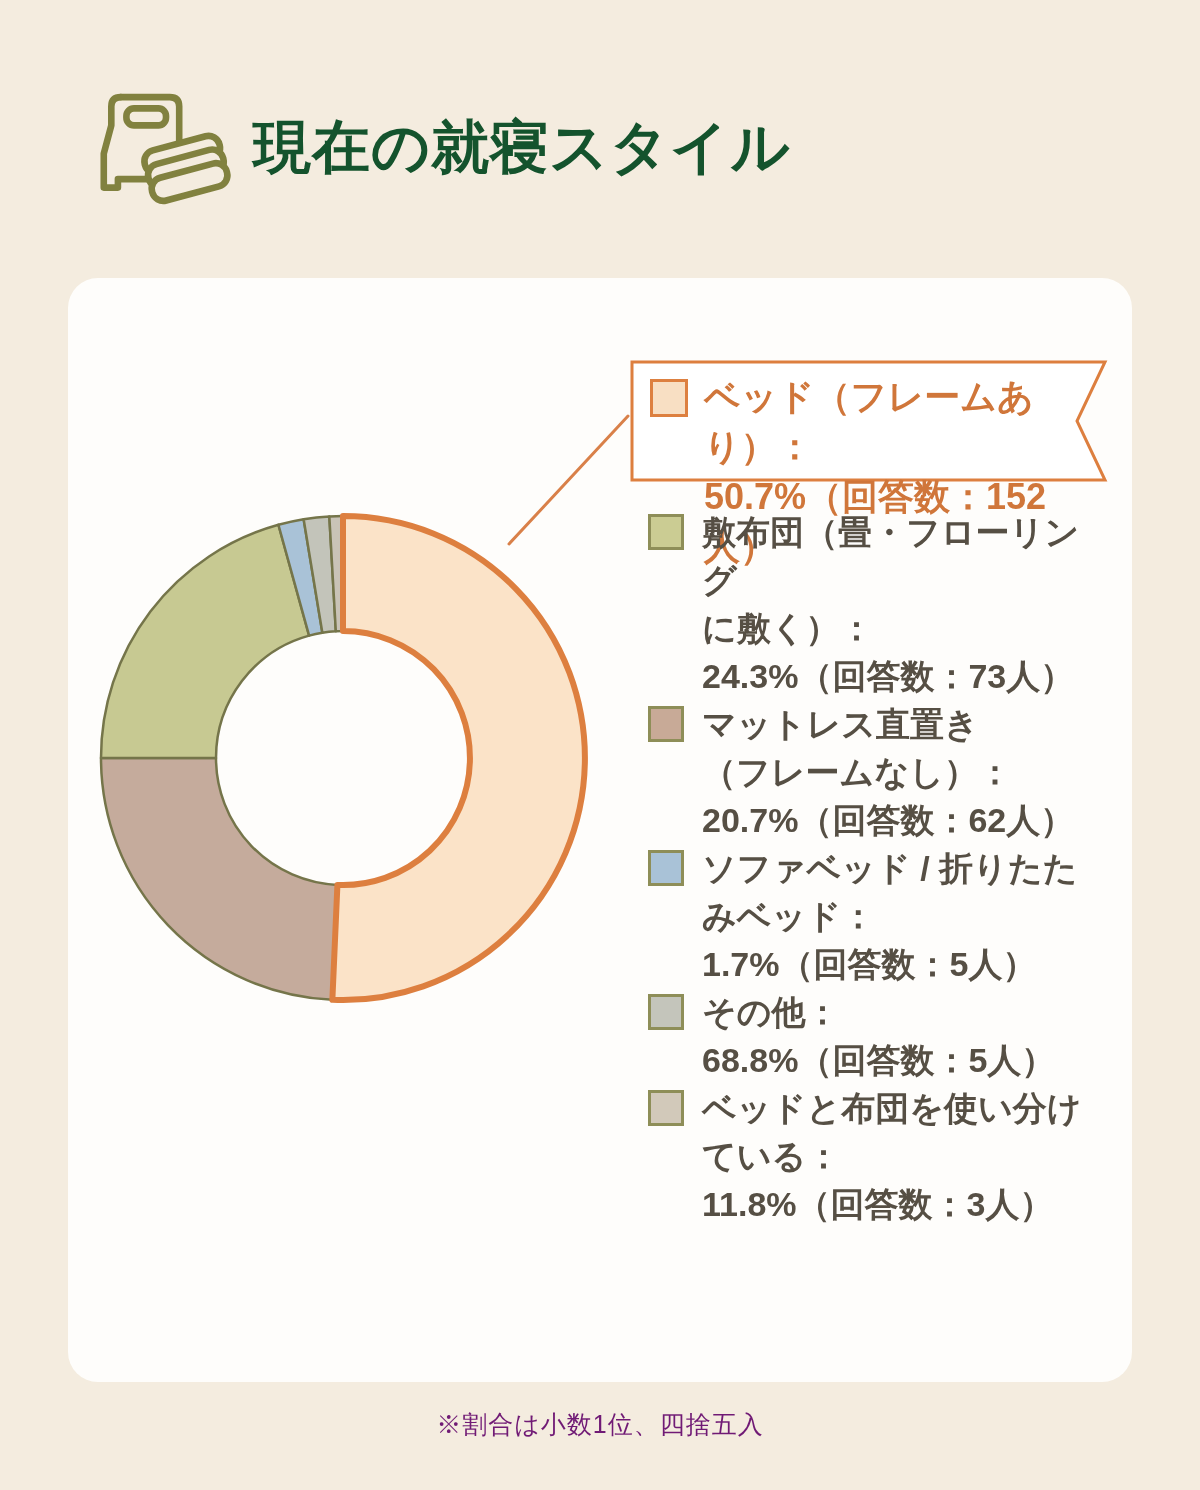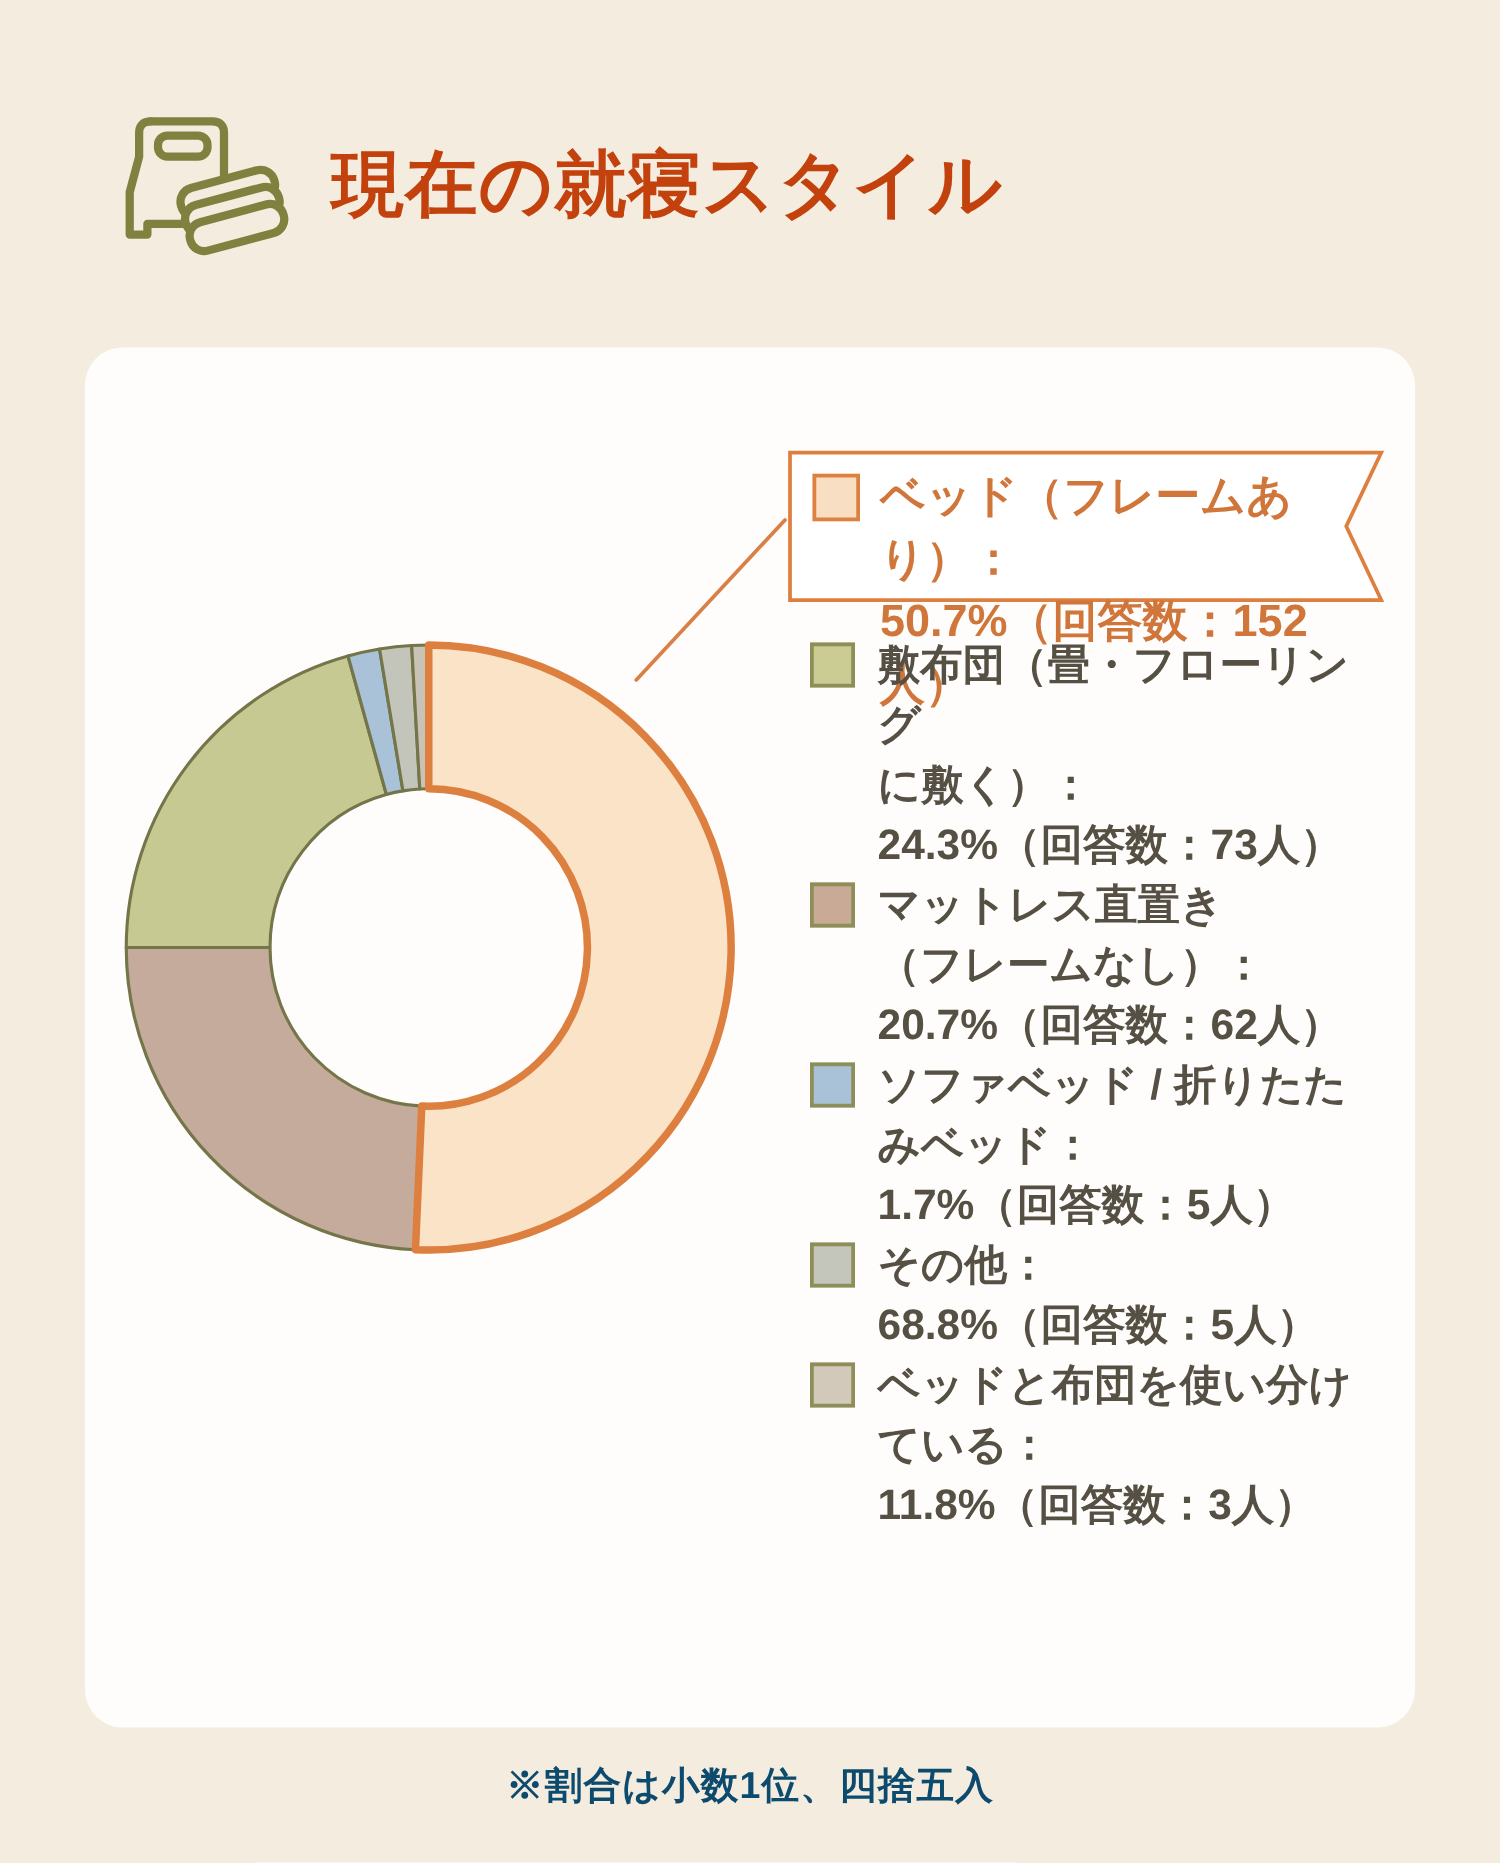--- a/index.html
+++ b/index.html
@@ -4,21 +4,21 @@
 <style>
   html,body{margin:0;padding:0;}
   body{
     width:1200px;height:1490px;position:relative;overflow:hidden;
     background:#f4ecdf;
     font-family:"Liberation Sans", sans-serif;
   }
   
   .header{position:absolute;left:95px;top:82px;display:flex;align-items:center;}
   .header-icon{width:142px;height:132px;flex-shrink:0;}
-  .title-wrap{margin-left:28px;display:flex;align-items:baseline;color:#c2410c;font-weight:bold;letter-spacing:1px;}
+  .title-wrap{margin-left:16px;display:flex;align-items:baseline;color:#14532d;font-weight:bold;letter-spacing:1px;}
   .title-main{font-size:58px;}
   .title-suffix{font-size:43px;margin-left:4px;}
   
   .card{
     position:absolute;left:68px;top:278px;width:1064px;height:1104px;
     background:#fefdfb;border-radius:30px;
   }
   .donut-svg{position:absolute;left:0;top:0;width:1064px;height:1104px;}
   
   .callout{position:absolute;left:562px;top:82px;width:478px;height:122px;}
@@ -40,21 +40,21 @@
   .legend-swatch{
     width:36px;height:36px;box-sizing:border-box;flex-shrink:0;
     border:3px solid #8e8e58;margin:6px 18px 0 0;
   }
   .legend-text{
     font-size:34px;font-weight:600;color:#564f44;line-height:48px;white-space:pre-line;
   }
   
   .footnote{
     position:absolute;left:0;right:0;top:1408px;text-align:center;
-    font-size:30px;font-weight:700;color:#0c4a6e;letter-spacing:1px;
+    font-size:25px;font-weight:400;color:#701a75;letter-spacing:1px;
   }
 </style>
 </head>
 <body>
 
 <div class="header">
   <svg class="header-icon" viewBox="0 0 150 140" aria-hidden="true">
     <g fill="none" stroke="#81813f" stroke-width="7" stroke-linecap="round" stroke-linejoin="round">
       <path d="M27 16 h52 q10 0 10 10 v46"></path>
       <path d="M27 16 q-10 0 -10 10 v20 l-8 30 v36 h15 v-9 h40"></path>

